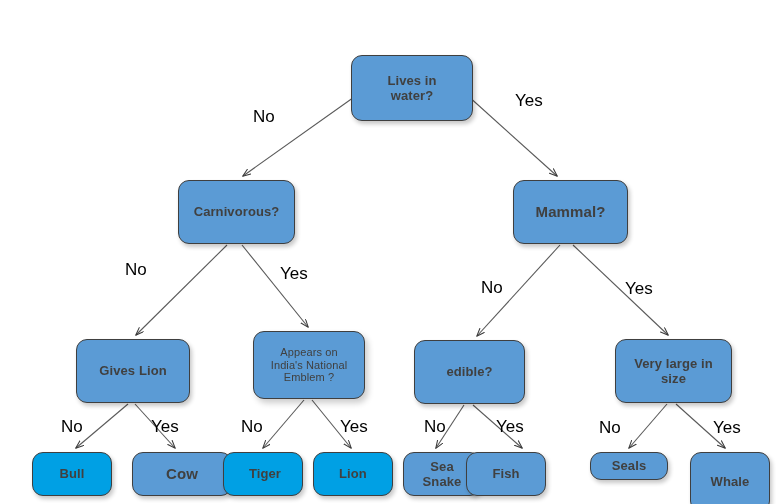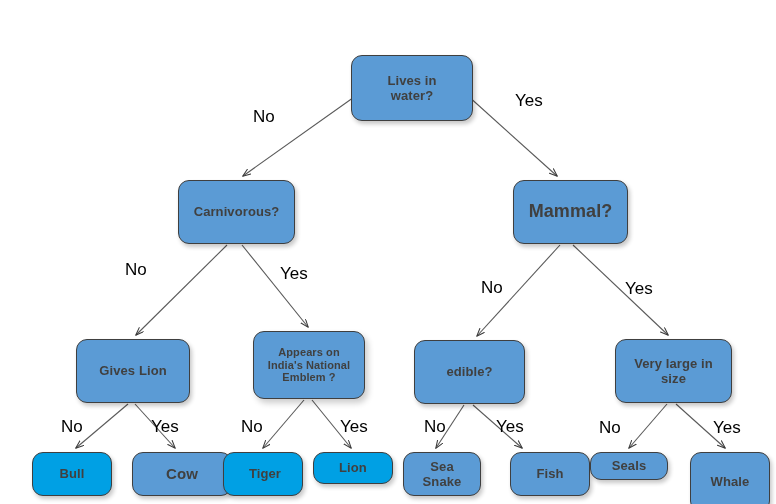--- a/index.html
+++ b/index.html
@@ -43,21 +43,21 @@
     padding: 2px 4px;
     z-index: 2;
   }
   .node.bright {
     background: #00a0e4;
   }
   .node.soft {
     box-shadow: 3px 4px 6px rgba(0,0,0,0.20);
   }
   .node.plainweight {
-    font-weight: bold;
+    font-weight: normal;
   }
   .node-label {
     display: block;
     width: 100%;
     white-space: pre-line;
   }
   .edge-label {
     position: absolute;
     color: #000000;
     font-size: 17px;
@@ -96,21 +96,21 @@
   </svg>
 
   <div id="nodes-layer">
       <div class="node" style="left: 351px; top: 55px; width: 122px; height: 66px; font-size: 13px;">
         <span class="node-label">Lives in
 water?</span>
       </div>
       <div class="node" style="left: 178px; top: 180px; width: 117px; height: 64px; font-size: 13px; align-items: center;">
         <span class="node-label">Carnivorous?</span>
       </div>
-      <div class="node" style="left: 513px; top: 180px; width: 115px; height: 64px; font-size: 18px;">
+      <div class="node" style="left: 513px; top: 180px; width: 115px; height: 64px; font-size: 15px;">
         <span class="node-label">Mammal?</span>
       </div>
       <div class="node" style="left: 76px; top: 339px; width: 114px; height: 64px; font-size: 13px;">
         <span class="node-label">Gives Lion</span>
       </div>
       <div class="node soft plainweight" style="left: 253px; top: 331px; width: 112px; height: 68px; font-size: 11px;">
         <span class="node-label">Appears on
 India's National
 Emblem ?</span>
       </div>
@@ -123,28 +123,28 @@
       </div>
       <div class="node bright" style="left: 32px; top: 452px; width: 80px; height: 44px; font-size: 13px;">
         <span class="node-label">Bull</span>
       </div>
       <div class="node" style="left: 132px; top: 452px; width: 100px; height: 44px; font-size: 15px;">
         <span class="node-label">Cow</span>
       </div>
       <div class="node bright" style="left: 223px; top: 452px; width: 80px; height: 44px; font-size: 13px; padding-left: 8px;">
         <span class="node-label">Tiger</span>
       </div>
-      <div class="node bright" style="left: 313px; top: 452px; width: 80px; height: 32px; font-size: 13px;">
+      <div class="node bright" style="left: 313px; top: 452px; width: 80px; height: 44px; font-size: 13px;">
         <span class="node-label">Lion</span>
       </div>
       <div class="node" style="left: 403px; top: 452px; width: 78px; height: 44px; font-size: 13px;">
         <span class="node-label">Sea
 Snake</span>
       </div>
-      <div class="node" style="left: 510px; top: 452px; width: 80px; height: 44px; font-size: 13px;">
+      <div class="node" style="left: 466px; top: 452px; width: 80px; height: 44px; font-size: 13px;">
         <span class="node-label">Fish</span>
       </div>
       <div class="node" style="left: 590px; top: 452px; width: 78px; height: 28px; font-size: 13px;">
         <span class="node-label">Seals</span>
       </div>
       <div class="node" style="left: 690px; top: 452px; width: 80px; height: 60px; font-size: 13px;">
         <span class="node-label">Whale</span>
       </div>
     </div>
   <div id="edge-labels-layer">

